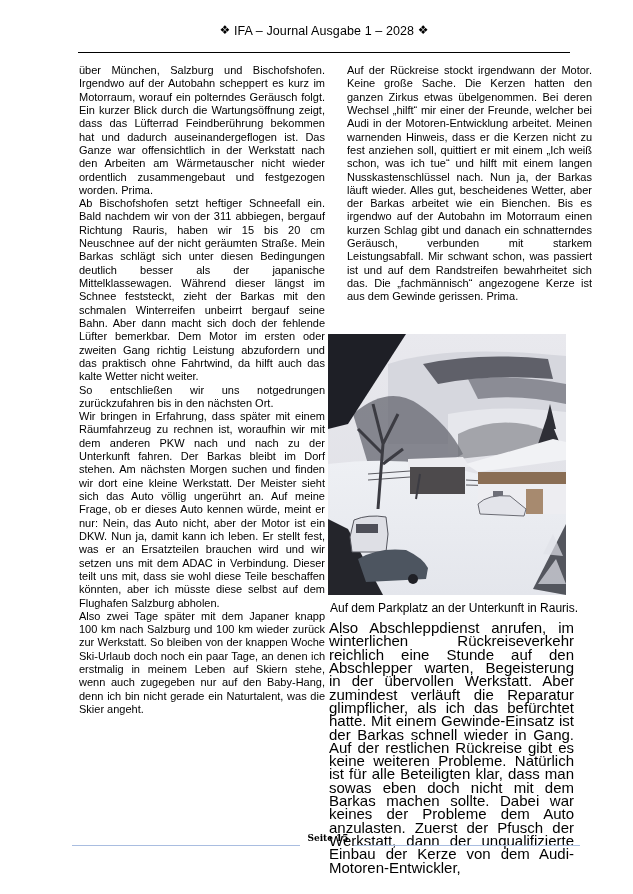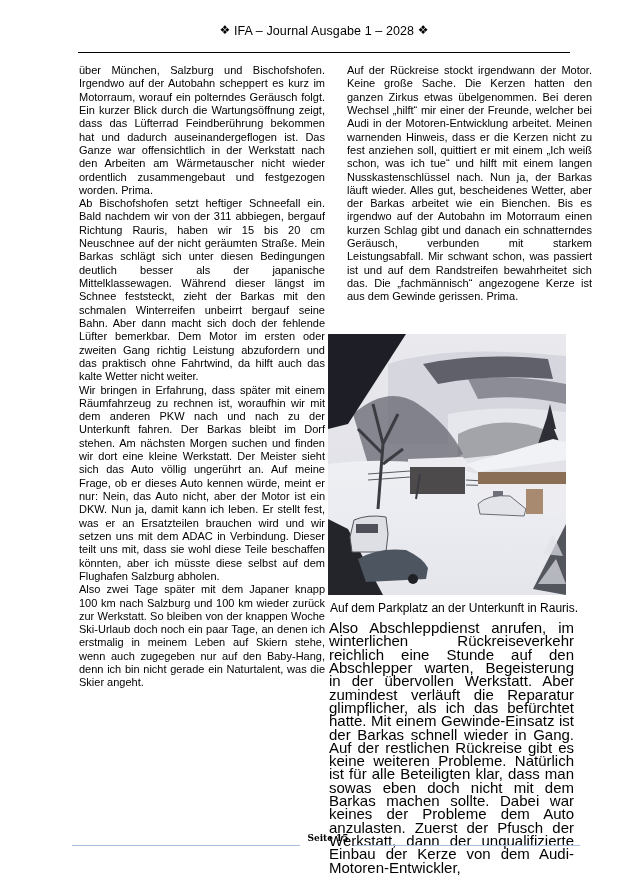--- a/index.html
+++ b/index.html
@@ -33,20 +33,21 @@
 <div class="header">
   <span class="orn">❖</span>
   <span>IFA – Journal Ausgabe 1 – 2028</span>
   <span class="orn">❖</span>
 </div>
 <div class="header-rule"></div>
 
 <div class="col col-left">
   <p>über München, Salzburg und Bischofshofen. Irgendwo auf der Autobahn scheppert es kurz im Motorraum, worauf ein polterndes Geräusch folgt. Ein kurzer Blick durch die Wartungsöffnung zeigt, dass das Lüfterrad Feindberührung bekommen hat und dadurch auseinandergeflogen ist. Das Ganze war offensichtlich in der Werkstatt nach den Arbeiten am Wärmetauscher nicht wieder ordentlich zusammengebaut und festgezogen worden. Prima.</p>
   <p>Ab Bischofshofen setzt heftiger Schneefall ein. Bald nachdem wir von der 311 abbiegen, bergauf Richtung Rauris, haben wir 15 bis 20 cm Neuschnee auf der nicht geräumten Straße. Mein Barkas schlägt sich unter diesen Bedingungen deutlich besser als der japanische Mittelklassewagen. Während dieser längst im Schnee feststeckt, zieht der Barkas mit den schmalen Winterreifen unbeirrt bergauf seine Bahn. Aber dann macht sich doch der fehlende Lüfter bemerkbar. Dem Motor im ersten oder zweiten Gang richtig Leistung abzufordern und das praktisch ohne Fahrtwind, da hilft auch das kalte Wetter nicht weiter.</p>
+  <p>So entschließen wir uns notgedrungen zurückzufahren bis in den nächsten Ort.</p>
   <p>Wir bringen in Erfahrung, dass später mit einem Räumfahrzeug zu rechnen ist, woraufhin wir mit dem anderen PKW nach und nach zu der Unterkunft fahren. Der Barkas bleibt im Dorf stehen. Am nächsten Morgen suchen und finden wir dort eine kleine Werkstatt. Der Meister sieht sich das Auto völlig ungerührt an. Auf meine Frage, ob er dieses Auto kennen würde, meint er nur:  Nein, das Auto nicht, aber der Motor ist ein DKW. Nun ja, damit kann ich leben. Er stellt fest, was er an Ersatzteilen brauchen wird und wir setzen uns mit dem ADAC in Verbindung. Dieser teilt uns mit, dass sie wohl diese Teile beschaffen könnten, aber ich müsste diese selbst auf dem Flughafen Salzburg abholen.</p>
   <p>Also zwei Tage später mit dem Japaner knapp 100 km nach Salzburg und 100 km wieder zurück zur Werkstatt.  So bleiben von der knappen Woche Ski-Urlaub doch noch ein paar Tage, an denen ich erstmalig in meinem Leben auf Skiern stehe, wenn auch zugegeben nur auf den Baby-Hang, denn ich bin nicht gerade ein Naturtalent, was die Skier angeht.</p>
 </div>
 
 <div class="col col-right">
   <p>Auf der Rückreise stockt irgendwann der Motor. Keine große Sache. Die Kerzen hatten den ganzen Zirkus etwas übelgenommen. Bei deren Wechsel „hilft“ mir einer der Freunde, welcher bei Audi in der Motoren-Entwicklung arbeitet. Meinen warnenden Hinweis, dass er die Kerzen nicht zu fest anziehen soll, quittiert er mit einem „Ich weiß schon, was ich tue“ und hilft mit einem langen Nusskastenschlüssel nach. Nun ja, der Barkas läuft wieder. Alles gut, bescheidenes Wetter, aber der Barkas arbeitet wie ein Bienchen. Bis es irgendwo auf der Autobahn im Motorraum einen kurzen Schlag gibt und danach ein schnatterndes Geräusch, verbunden mit starkem Leistungsabfall. Mir schwant schon, was passiert ist und auf dem Randstreifen bewahrheitet sich das. Die „fachmännisch“ angezogene Kerze ist aus dem Gewinde gerissen. Prima.</p>
 </div>
 
 <div class="photo">
   <svg width="238" height="261" viewBox="0 0 238 261" xmlns="http://www.w3.org/2000/svg">

